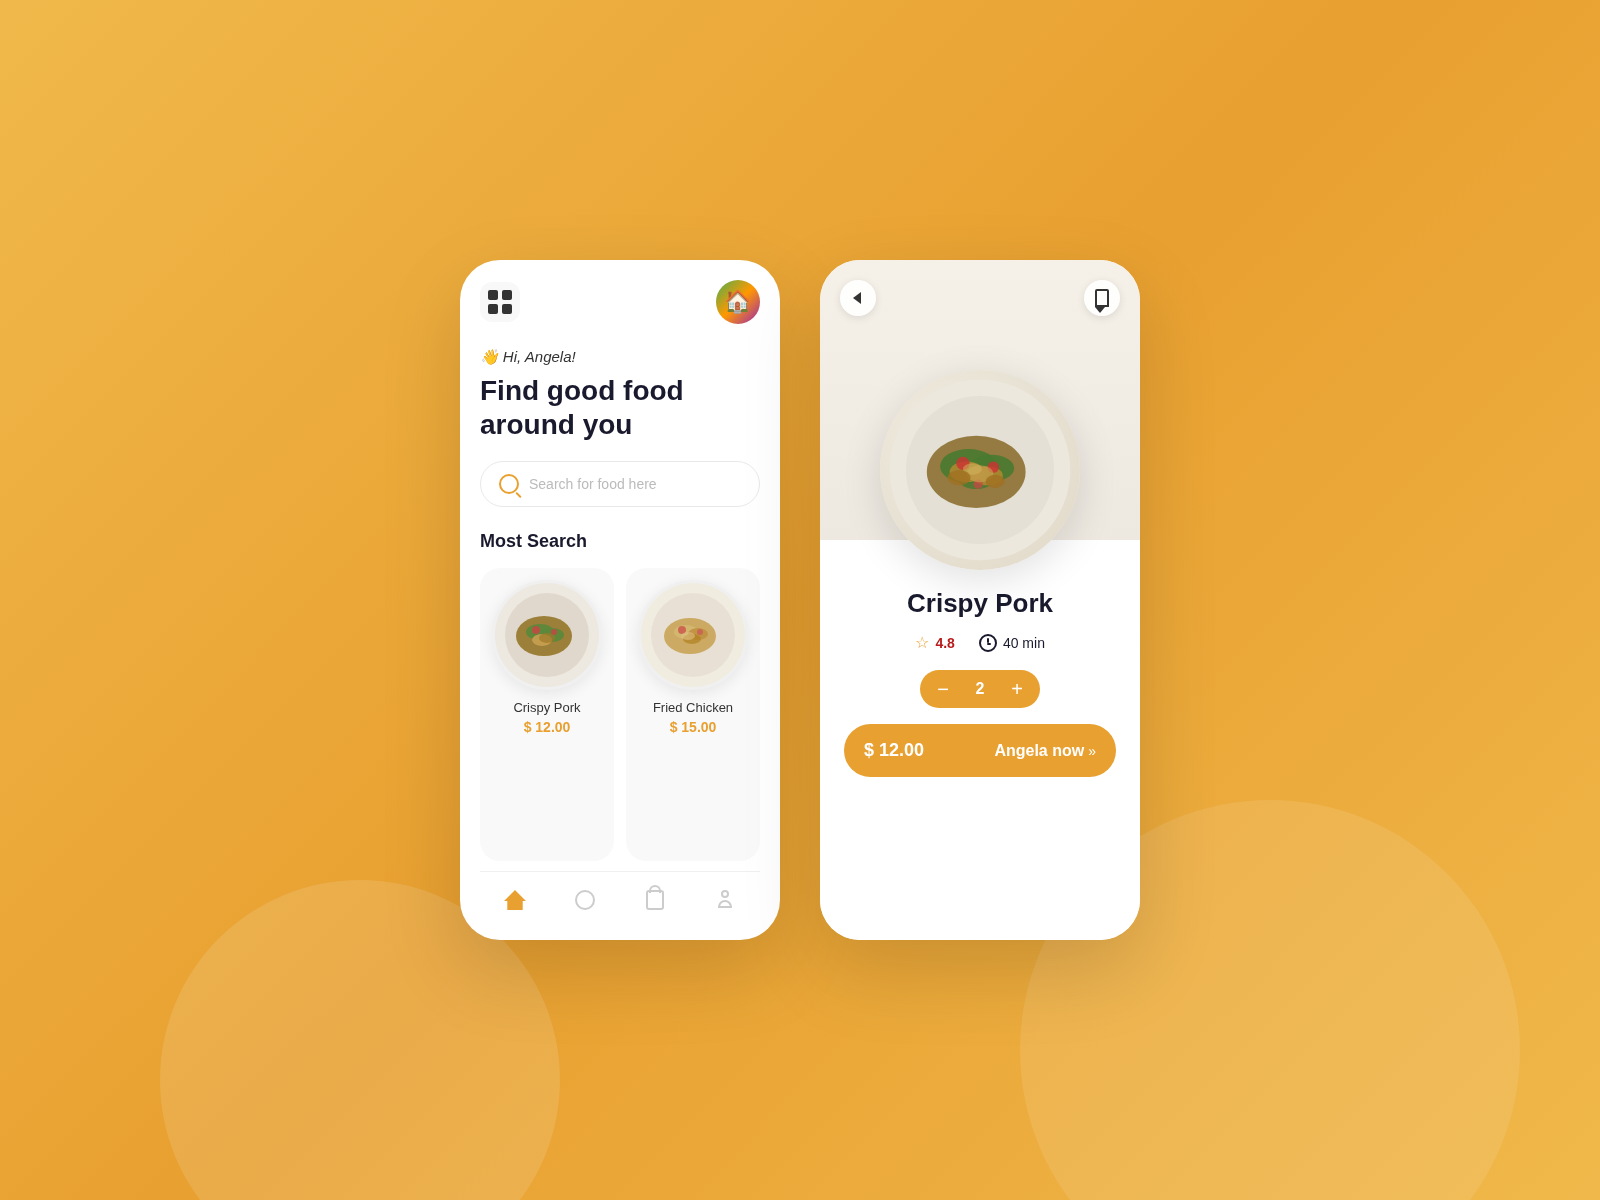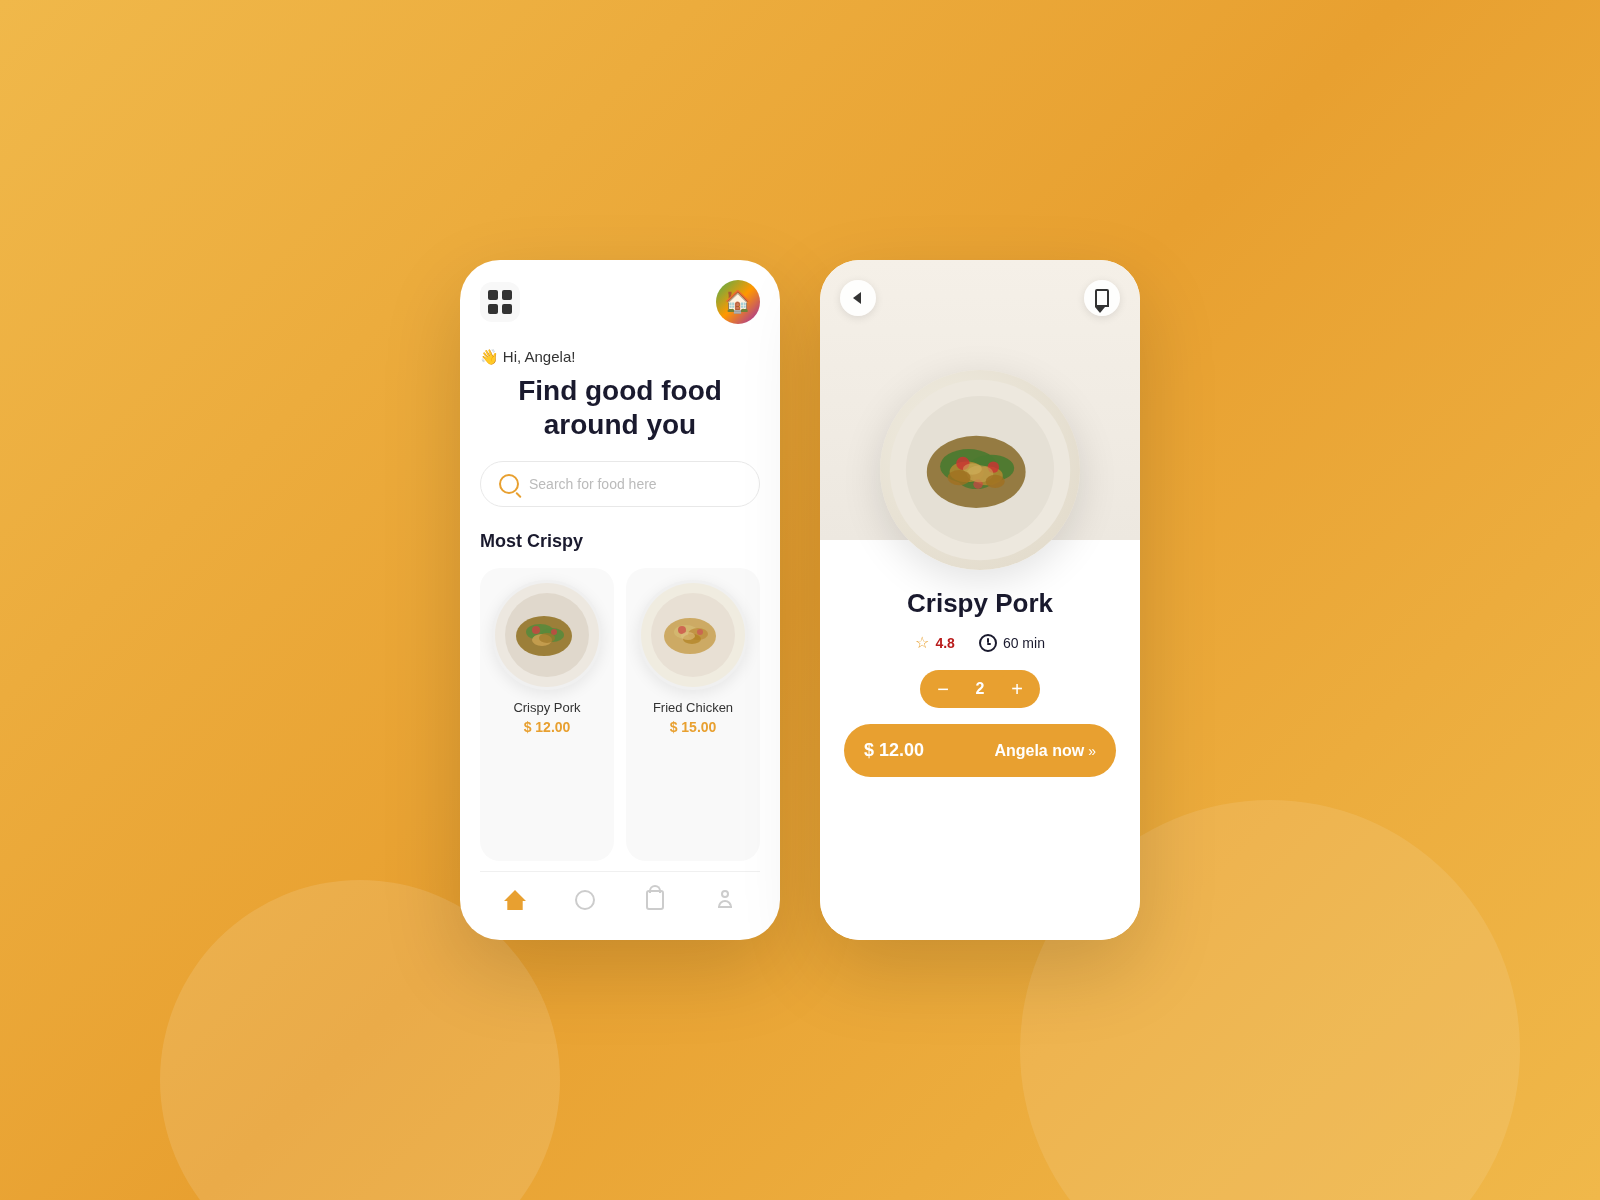--- a/index.html
+++ b/index.html
@@ -98,29 +98,29 @@
     }
 
     .avatar-inner {
       font-size: 22px;
     }
 
     .greeting {
       font-size: 15px;
       color: #333;
       margin-bottom: 8px;
+      font-style: italic;
     }
 
     .headline {
       font-size: 28px;
       font-weight: 800;
       color: #1a1a2e;
       line-height: 1.2;
       margin-bottom: 20px;
-      text-align: center;
     }
 
     .search-bar {
       display: flex;
       align-items: center;
       gap: 10px;
       border: 1.5px solid #e8e8e8;
       border-radius: 30px;
       padding: 12px 18px;
       margin-bottom: 24px;
@@ -567,21 +567,21 @@
     </div>
 
     <div class="greeting">👋 Hi, Angela!</div>
     <div class="headline">Find good food<br>around you</div>
 
     <div class="search-bar">
       <div class="search-icon-circle"></div>
       <span class="search-placeholder">Search for food here</span>
     </div>
 
-    <div class="section-title">Most Crispy</div>
+    <div class="section-title">Most Search</div>
 
     <div class="food-cards">
       <div class="food-card">
         <div class="food-plate">
           <svg viewBox="0 0 110 110" width="110" height="110">
             <circle cx="55" cy="55" r="52" fill="#ede8e0"></circle>
             <circle cx="55" cy="55" r="42" fill="#e0d8cc"></circle>
 
             <ellipse cx="52" cy="56" rx="28" ry="20" fill="#8B6914" opacity="0.8"></ellipse>
             <ellipse cx="48" cy="52" rx="14" ry="8" fill="#5a8a3c" opacity="0.9"></ellipse>
@@ -679,21 +679,21 @@
     <div class="phone-2-content">
       <div class="dish-name">Crispy Pork</div>
 
       <div class="dish-meta">
         <div class="dish-rating">
           <span class="star-icon">☆</span>
           <span class="rating-value">4.8</span>
         </div>
         <div class="dish-time">
           <div class="clock-icon"></div>
-          <span class="time-value">60 min</span>
+          <span class="time-value">40 min</span>
         </div>
       </div>
 
       <div class="quantity-control">
         <div class="qty-wrapper">
           <button class="qty-btn">−</button>
           <span class="qty-value">2</span>
           <button class="qty-btn">+</button>
         </div>
       </div>

